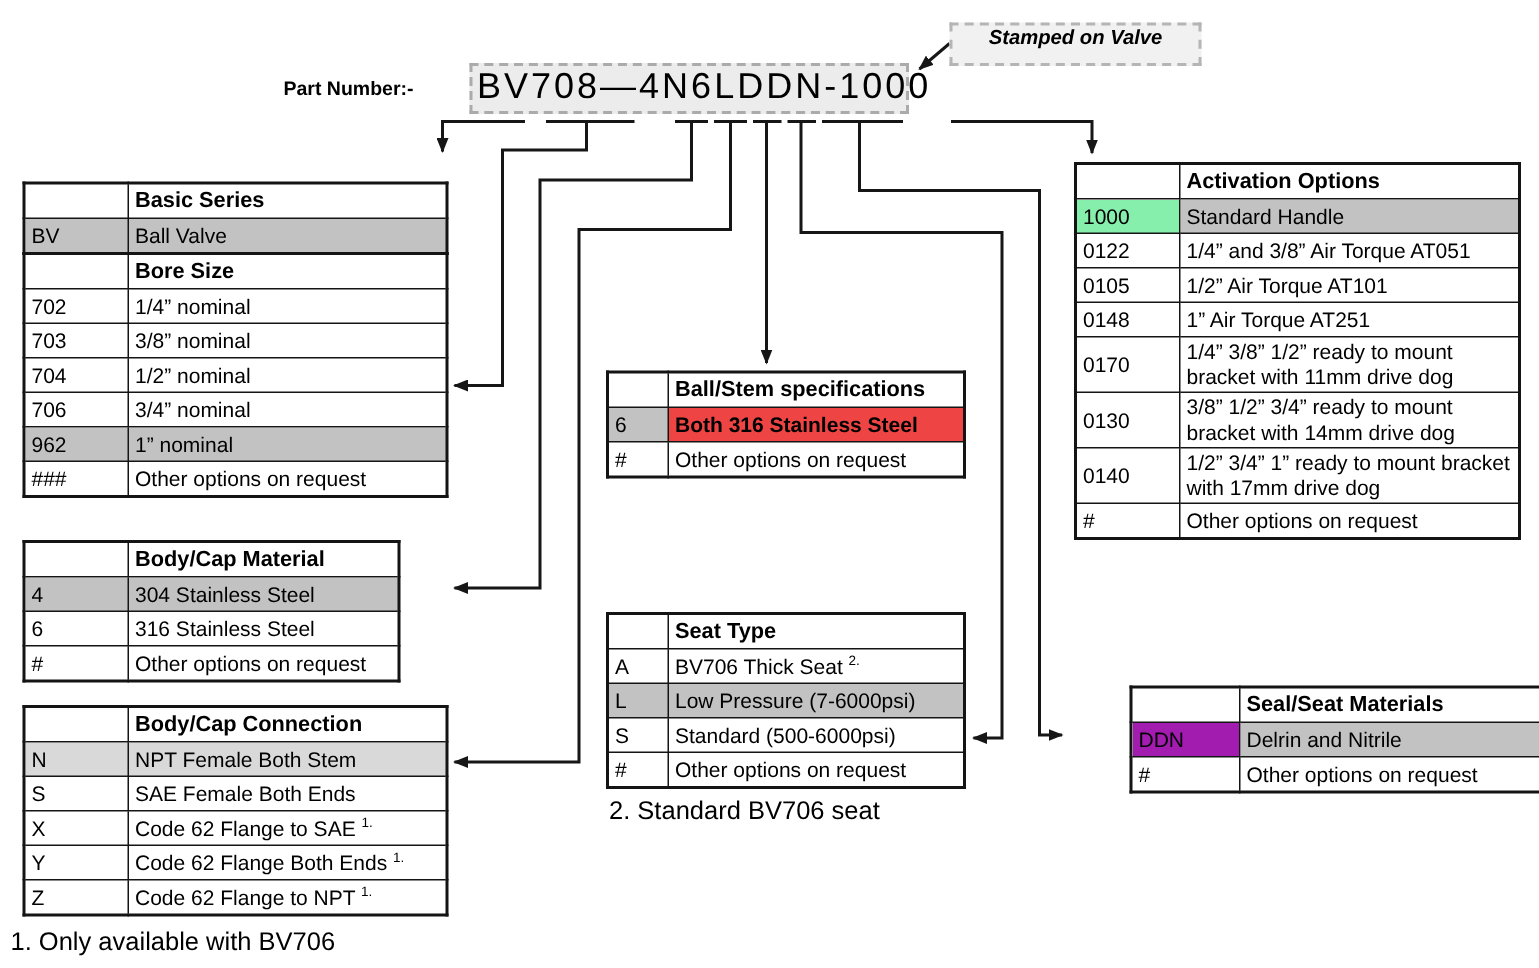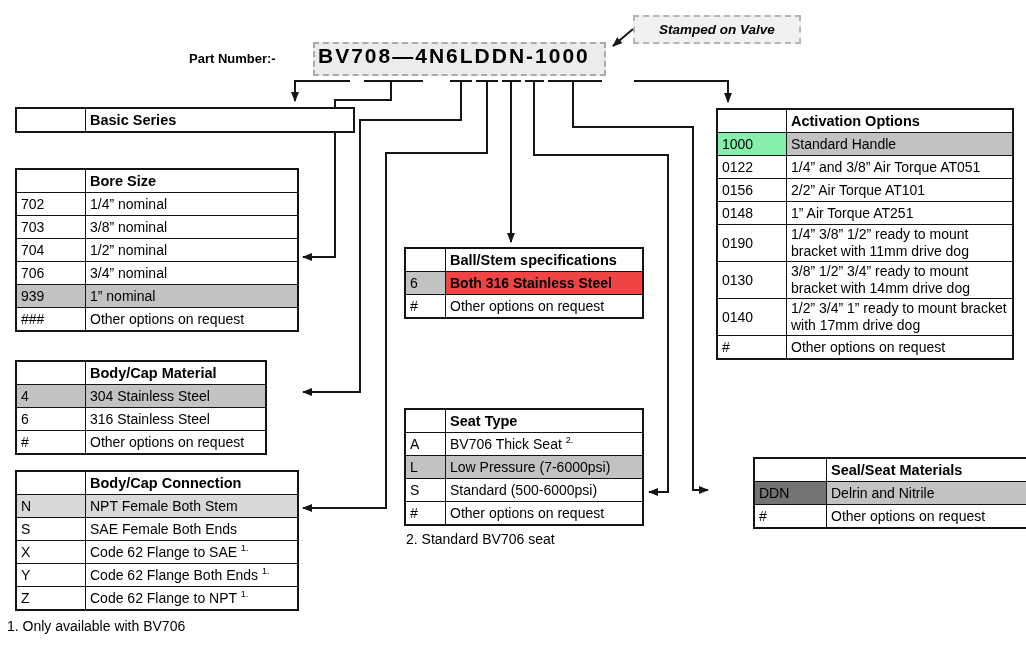--- a/index.html
+++ b/index.html
@@ -3,35 +3,35 @@
 <meta charset="utf-8">
 <style>
   html,body{margin:0;padding:0;background:#fff;}
   .page{position:relative;width:1026px;height:645px;background:#ffffff;
         font-family:"Liberation Sans",sans-serif;color:#000;overflow:hidden;}
   .abs{position:absolute;}
   
   .pn-label{left:189px;top:51px;font-size:13px;font-weight:bold;white-space:nowrap;}
   .pn-box{left:313px;top:42px;width:293px;height:34px;background:#ececec;
           border:2px dashed #ababab;box-sizing:border-box;}
-  .pn-text{left:318px;top:44px;font-size:21px;font-weight:bold;letter-spacing:2px;white-space:nowrap;}
+  .pn-text{left:318px;top:44px;font-size:24px;font-weight:normal;letter-spacing:2px;white-space:nowrap;}
   .stamp-box{left:633px;top:15px;width:168px;height:29px;background:#f1f1f1;
              border:2px dashed #b5b5b5;box-sizing:border-box;display:flex;
-             align-items:center;justify-content:center;font-size:13.5px;
+             justify-content:center;font-size:13.5px;
              font-weight:bold;font-style:italic;white-space:nowrap;}
   
   .tbl{position:absolute;}
   table.spec{border-collapse:collapse;width:100%;table-layout:fixed;border:2px solid #141414;}
   .spec td{border:1.5px solid #141414;font-size:14px;line-height:17px;height:20px;
            padding:1px 3px 1px 4px;vertical-align:middle;overflow:hidden;background:#fff;}
   .spec td.code{width:var(--cw,61px);}
   .spec td.title{font-weight:bold;font-size:14.5px;}
   .spec sup{font-size:9px;line-height:0;}
   
-  .fn{font-size:14px;white-space:nowrap;text-align:right;}
+  .fn{font-size:17px;white-space:nowrap;text-align:right;}
   .fn1{left:7px;top:618px;}
   .fn2{left:406px;top:531px;}
   svg.lines{position:absolute;left:0;top:0;pointer-events:none;}
   svg.lines polyline{fill:none;stroke:#161616;stroke-width:2;}
 </style>
 </head>
 <body>
 
 <div class="page">
 
@@ -58,26 +58,30 @@
     <polyline points="633,29 613,46" marker-end="url(#ah)"></polyline>
   </svg>
 
   <div class="abs pn-box"></div>
   <div class="abs pn-label">Part Number:-</div>
   <div class="abs pn-text">BV708—4N6LDDN-1000</div>
   <div class="abs stamp-box">
     <span>Stamped on Valve</span>
   </div>
 
-  <div class="tbl" style="left:15px;top:107px;width:340px;--cw:61px">
+  <div class="tbl" style="left:15px;top:121px;width:284px;--cw:61px">
       <table class="spec">
         <tbody>
           <tr>
             <td class="code"></td>
             <td class="title">Basic Series</td>
+          </tr>
+          <tr>
+            <td class="code" style="background: rgb(194, 194, 194);">BV</td>
+            <td style="background: rgb(194, 194, 194);">Ball Valve</td>
           </tr>
         </tbody>
       </table>
     </div>
   <div class="tbl" style="left:15px;top:168px;width:284px;--cw:61px">
       <table class="spec">
         <tbody>
           <tr>
             <td class="code"></td>
             <td class="title">Bore Size</td>
@@ -92,21 +96,21 @@
           </tr>
           <tr>
             <td class="code">704</td>
             <td>1/2” nominal</td>
           </tr>
           <tr>
             <td class="code">706</td>
             <td>3/4” nominal</td>
           </tr>
           <tr>
-            <td class="code" style="background: rgb(194, 194, 194);">939</td>
+            <td class="code" style="background: rgb(194, 194, 194);">962</td>
             <td style="background: rgb(194, 194, 194);">1” nominal</td>
           </tr>
           <tr>
             <td class="code">###</td>
             <td>Other options on request</td>
           </tr>
         </tbody>
       </table>
     </div>
   <div class="tbl" style="left:15px;top:360px;width:252px;--cw:61px">
@@ -214,29 +218,29 @@
           </tr>
           <tr>
             <td class="code" style="background: #86efac;">1000</td>
             <td style="background: rgb(194, 194, 194);">Standard Handle</td>
           </tr>
           <tr>
             <td class="code">0122</td>
             <td>1/4” and 3/8” Air Torque AT051</td>
           </tr>
           <tr>
-            <td class="code">0156</td>
-            <td>2/2” Air Torque AT101</td>
+            <td class="code">0105</td>
+            <td>1/2” Air Torque AT101</td>
           </tr>
           <tr>
             <td class="code">0148</td>
             <td>1” Air Torque AT251</td>
           </tr>
           <tr>
-            <td class="code">0190</td>
+            <td class="code">0170</td>
             <td>1/4” 3/8” 1/2” ready to mount bracket with 11mm drive dog</td>
           </tr>
           <tr>
             <td class="code">0130</td>
             <td>3/8” 1/2” 3/4” ready to mount bracket with 14mm drive dog</td>
           </tr>
           <tr>
             <td class="code">0140</td>
             <td>1/2” 3/4” 1” ready to mount bracket with 17mm drive dog</td>
           </tr>
@@ -248,21 +252,21 @@
       </table>
     </div>
   <div class="tbl" style="left:753px;top:457px;width:301px;--cw:64px">
       <table class="spec">
         <tbody>
           <tr>
             <td class="code"></td>
             <td class="title">Seal/Seat Materials</td>
           </tr>
           <tr>
-            <td class="code" style="background: #737373; margin-top: 37px;">DDN</td>
+            <td class="code" style="background: #a21caf; margin-top: 37px;">DDN</td>
             <td style="background: rgb(194, 194, 194);">Delrin and Nitrile</td>
           </tr>
           <tr>
             <td class="code">#</td>
             <td>Other options on request</td>
           </tr>
         </tbody>
       </table>
     </div>
 

